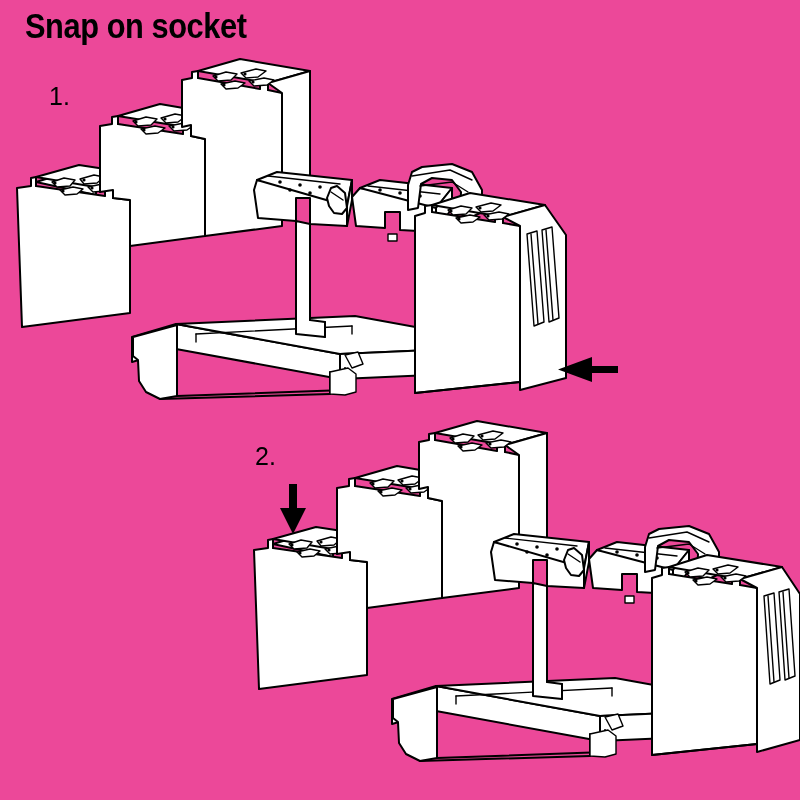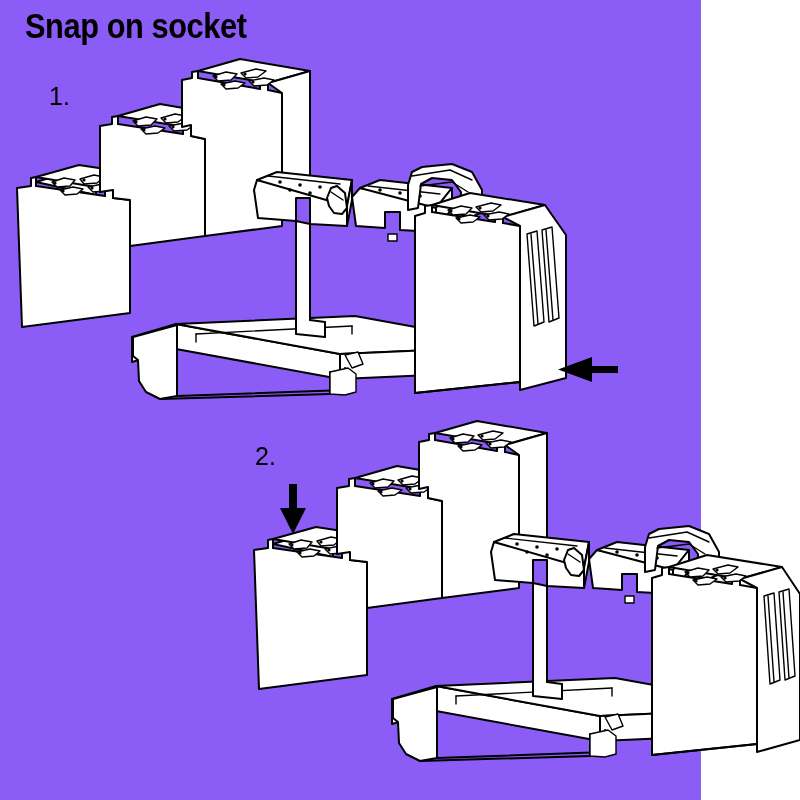--- a/index.html
+++ b/index.html
@@ -10,23 +10,23 @@
   body {
     width: 800px;
     height: 800px;
     overflow: hidden;
     font-family: "Liberation Sans", sans-serif;
     color: #000000;
     position: relative;
   }
   #page {
     position: relative;
-    width: 701px;
+    width: 800px;
     height: 800px;
-    background: #8b5cf6;
+    background: #ec4899;
   }
   .title {
     position: absolute;
     left: 25px;
     top: 8px;
     font-family: "Liberation Sans Narrow", "Liberation Sans", sans-serif;
     font-weight: bold;
     font-size: 35px;
     letter-spacing: -0.5px;
     transform: scaleX(0.88);

